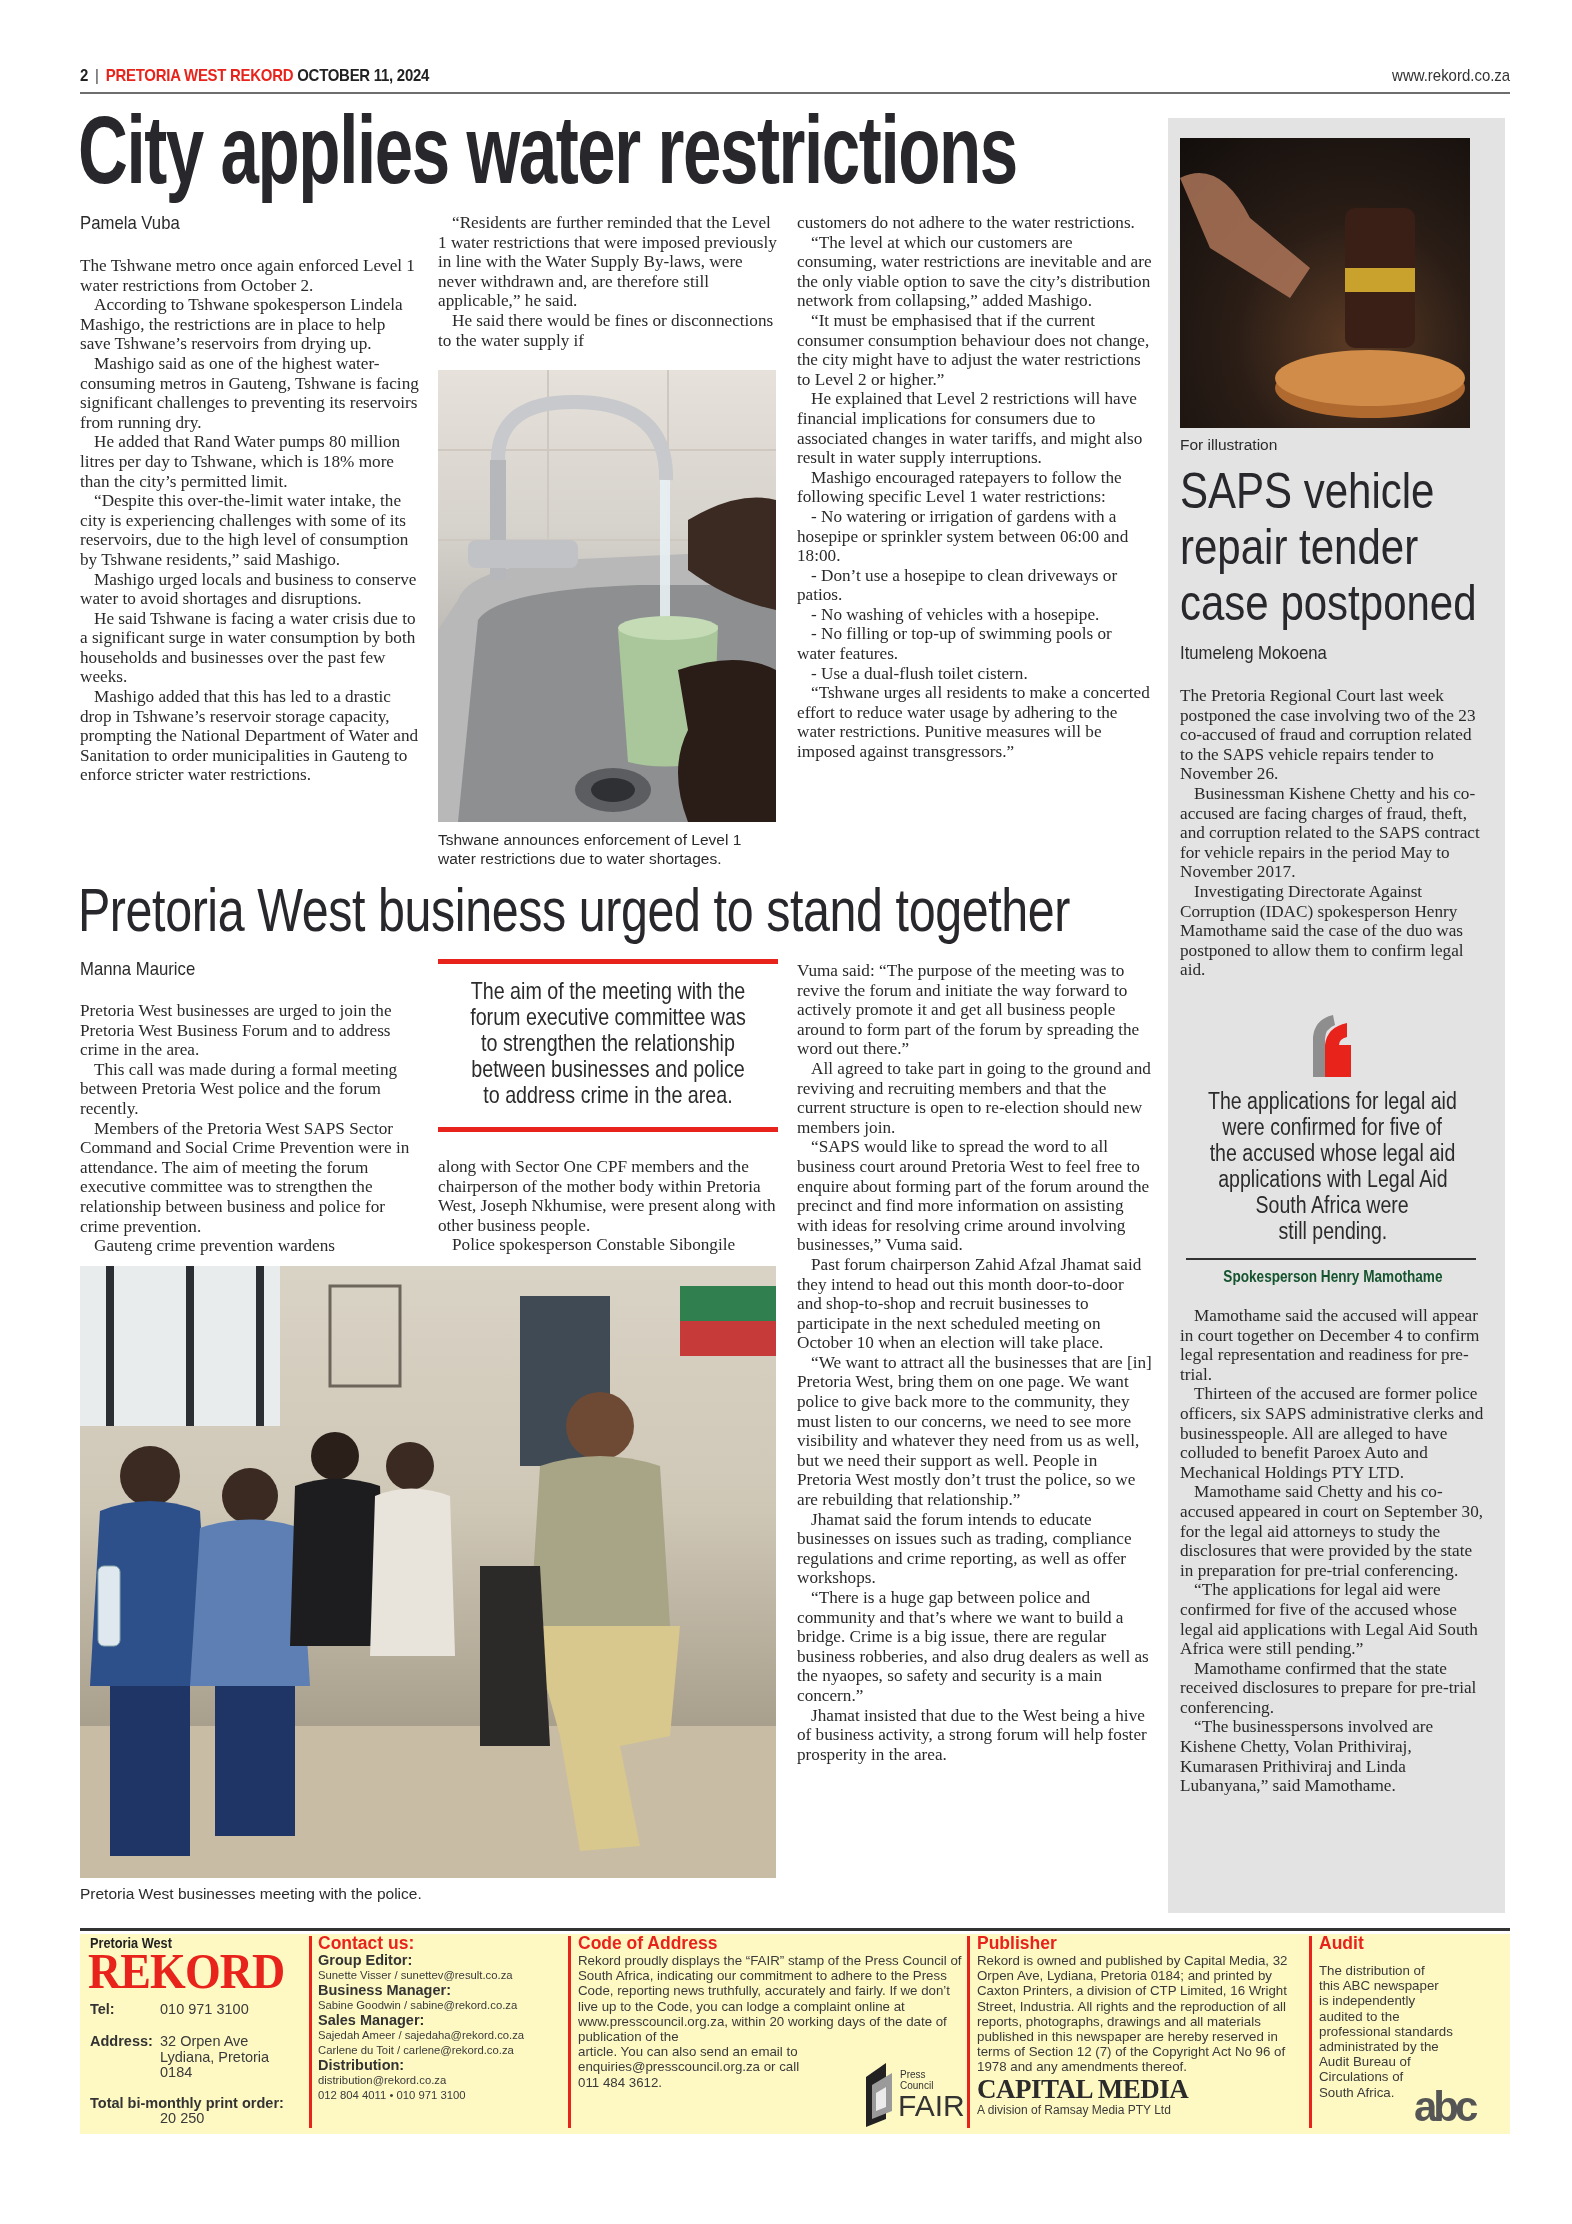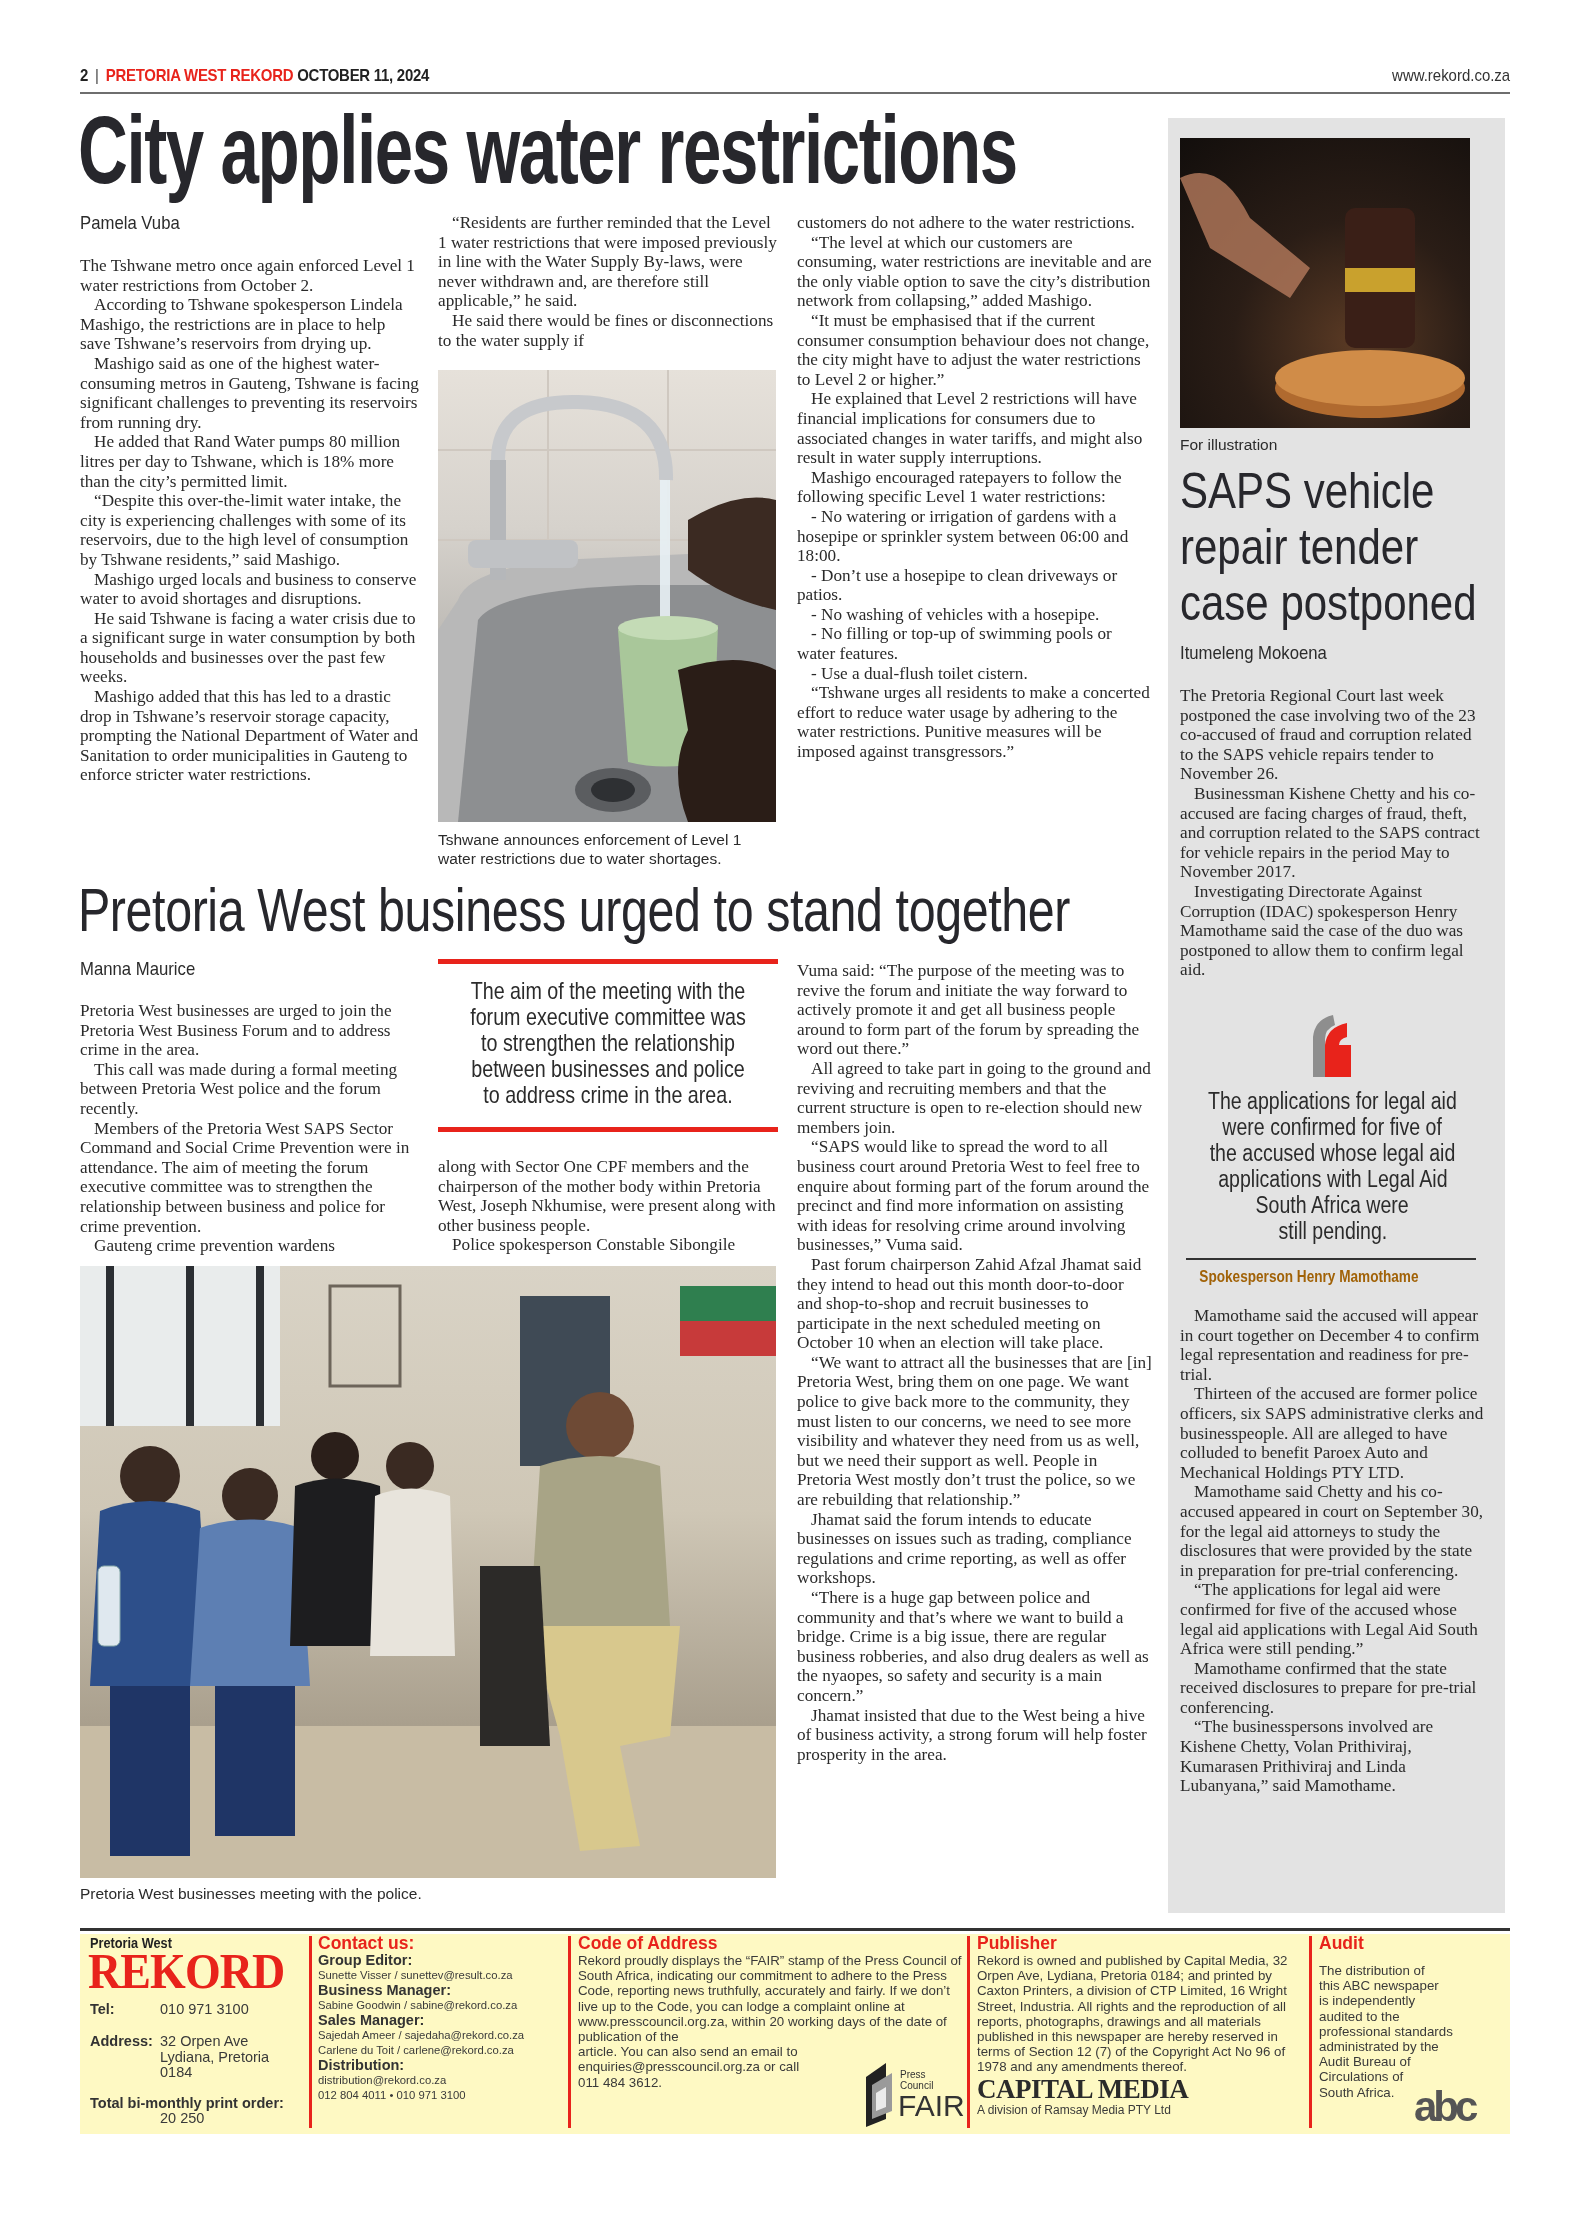--- a/index.html
+++ b/index.html
@@ -37,21 +37,21 @@
   .pq1-rule { background: #e8231b; height: 5px; }
   .pq1 { font-family: "Liberation Sans", sans-serif; font-size: 24px; line-height: 26px; text-align: center; color: #2b2b2b; }
   .pq1 span { display: inline-block; transform: scaleX(0.82); }
 
   
   .sidebar { left: 1168px; top: 118px; width: 337px; height: 1795px; background: #e3e3e3; }
   .sb-caption { font-family: "Liberation Sans", sans-serif; font-size: 15.5px; color: #2b2b2b; }
   .sb-hl { font-family: "Liberation Sans", sans-serif; font-size: 50px; line-height: 56px; color: #27272c; transform: scaleX(0.84); transform-origin: left top; white-space: nowrap; }
   .sb-quote { font-family: "Liberation Sans", sans-serif; font-size: 23px; line-height: 26px; text-align: center; color: #2b2b2b; }
   .sb-quote span { display: inline-block; transform: scaleX(0.85); }
-  .sb-attrib { font-family: "Liberation Sans", sans-serif; font-size: 16px; font-weight: bold; text-align: left; color: #a16207; }
+  .sb-attrib { font-family: "Liberation Sans", sans-serif; font-size: 16px; font-weight: bold; text-align: center; color: #14532d; }
   .sb-attrib span { display:inline-block; transform: scaleX(0.85); }
 
   
   .bottom-rule { left: 80px; top: 1928px; width: 1430px; height: 3px; background: #333; }
   .footer { left: 80px; top: 1934px; width: 1430px; height: 200px; background: #fef9c3; font-family: "Liberation Sans", sans-serif; color: #333; }
   .fbox { position: absolute; top: 0; height: 196px; }
   .fhead { color: #e8231b; font-weight: bold; font-size: 17.5px; line-height: 19px; }
   .vrule { position: absolute; top: 2px; width: 3px; height: 192px; background: #e8231b; }
   .ftext { font-size: 13.3px; line-height: 15.2px; color: #3a3a3a; }
   .flabel { font-weight: bold; font-size: 14.5px; line-height: 15px; color: #333; }

